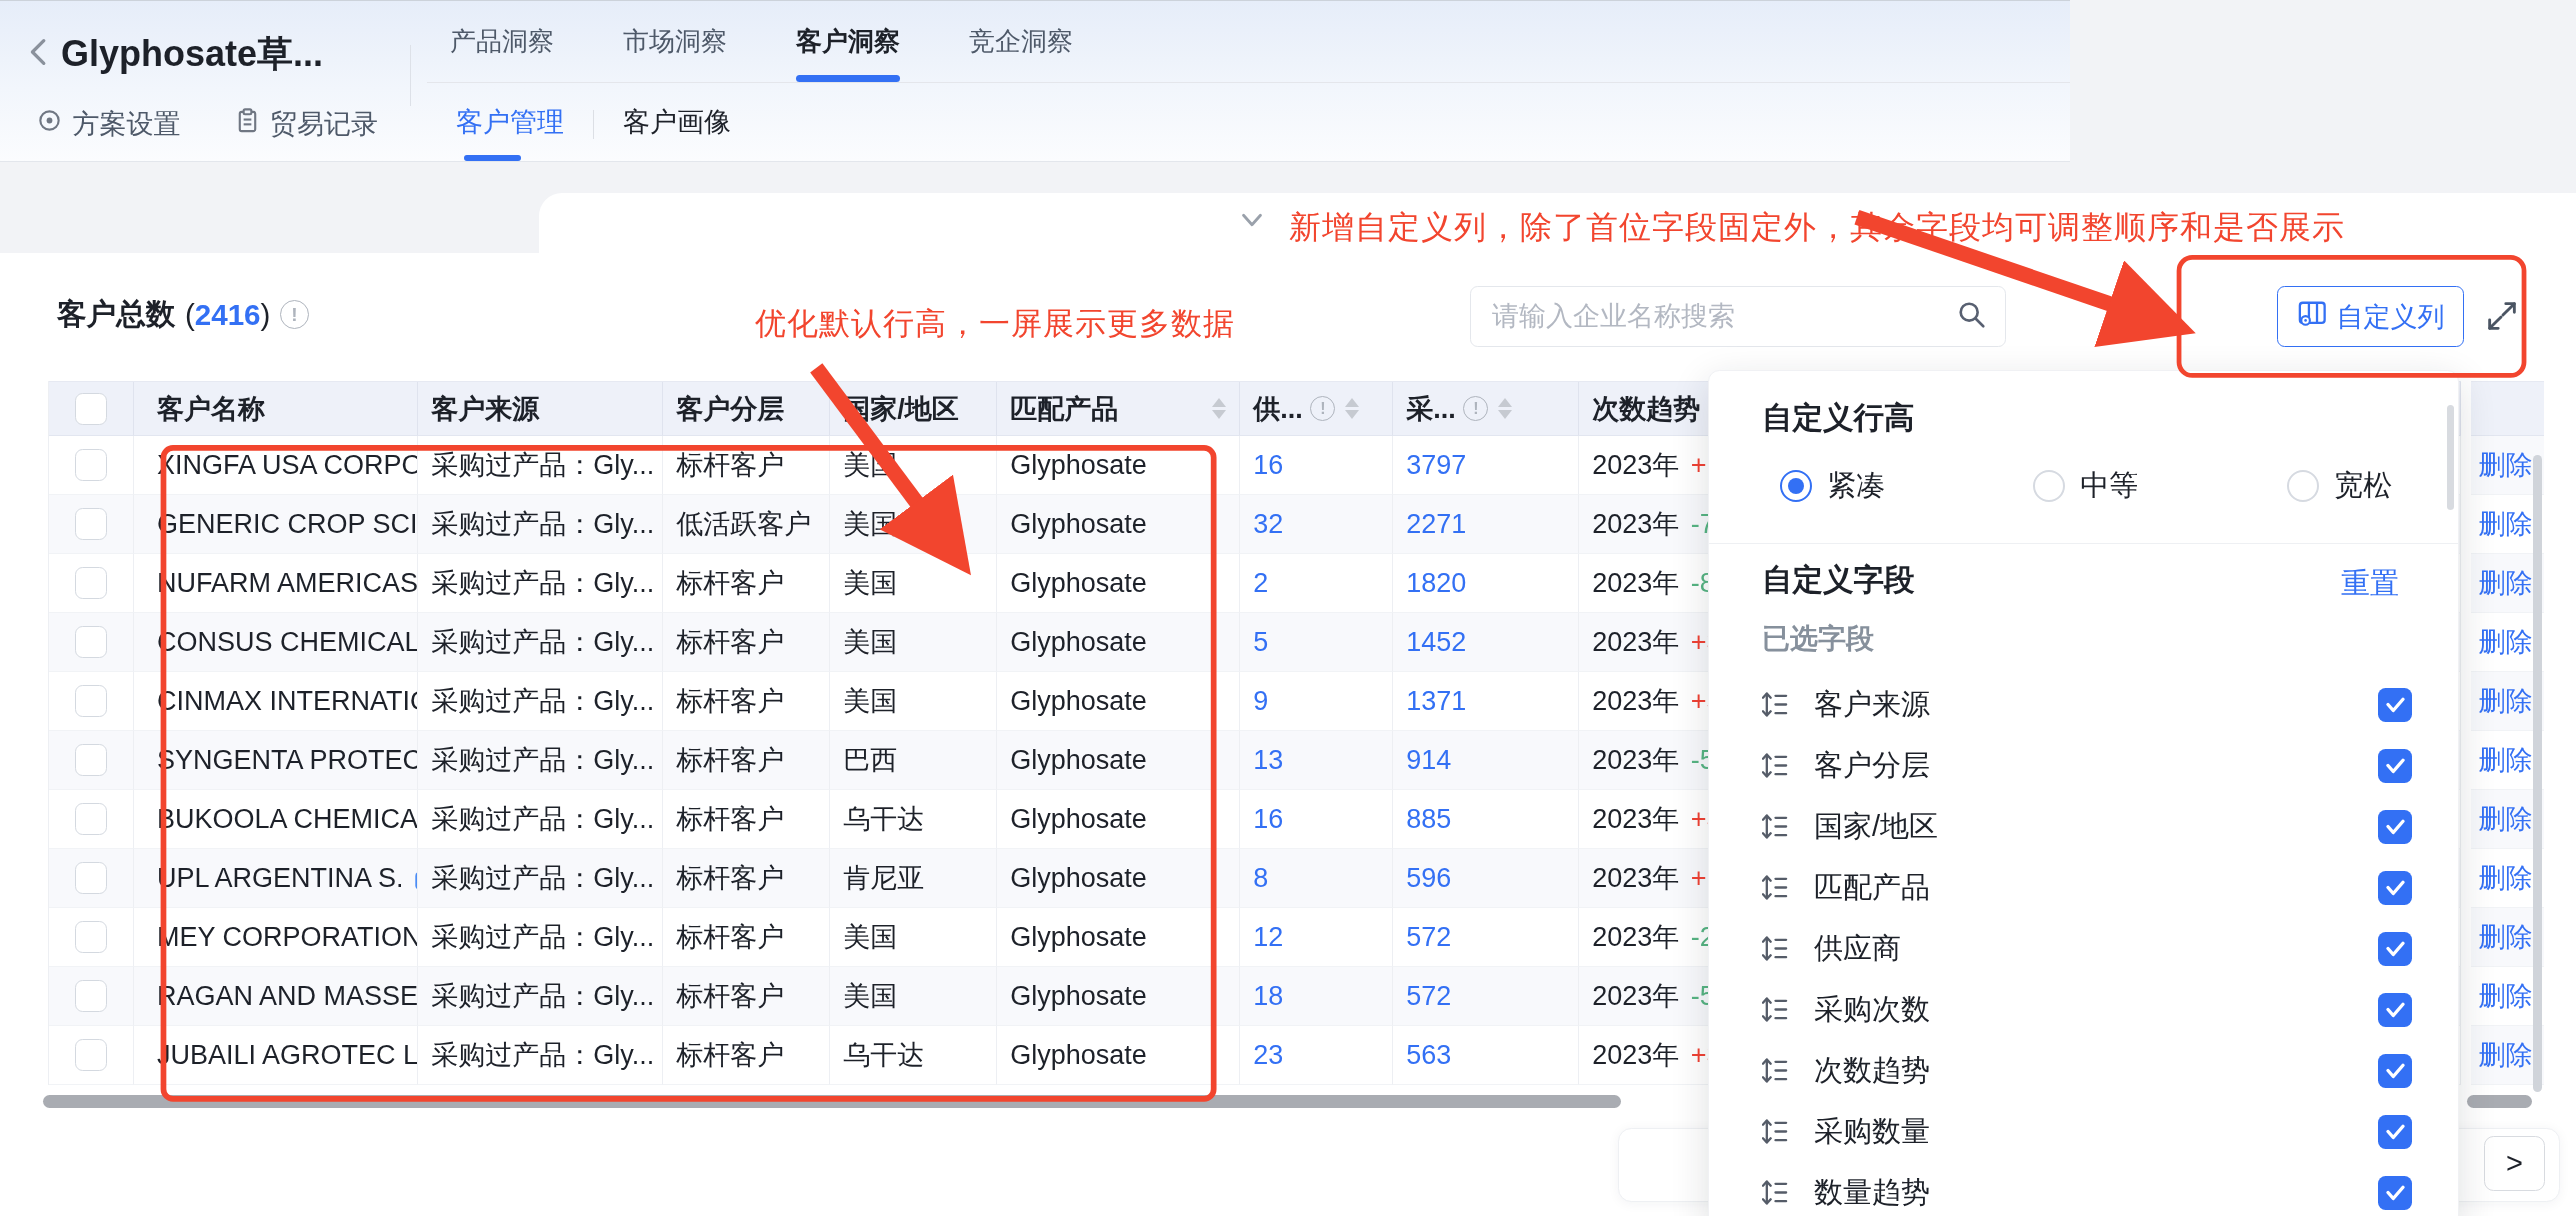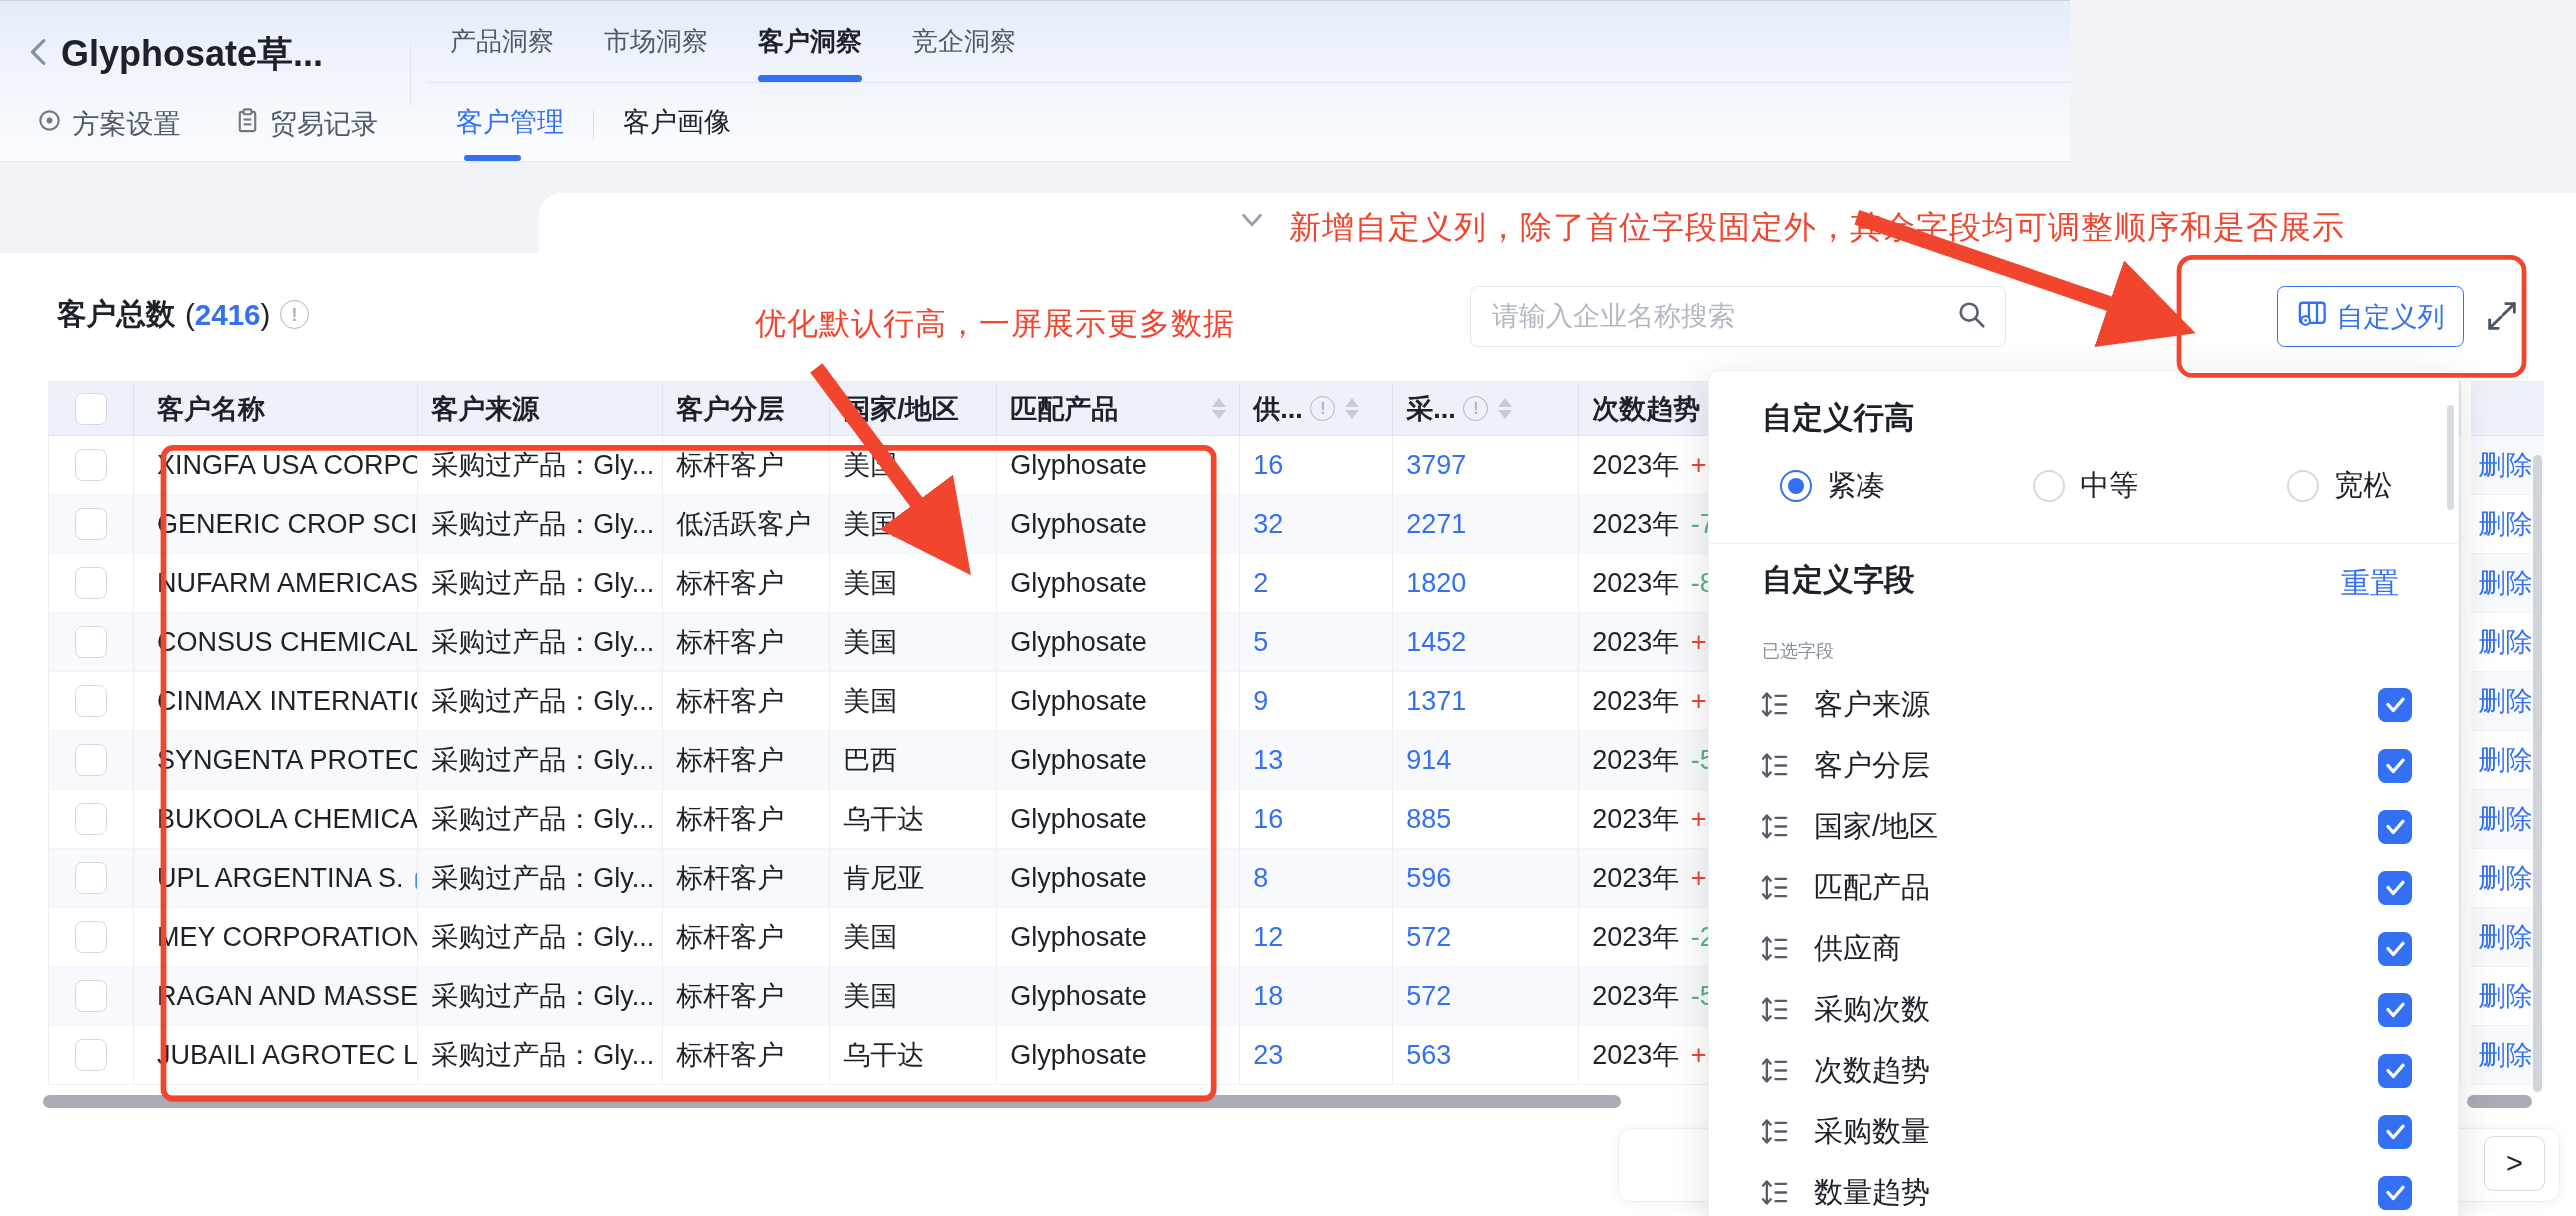--- a/index.html
+++ b/index.html
@@ -12,21 +12,21 @@
 
 
 .hdr{position:absolute;left:0;top:0;width:2070px;height:162px;
   background:linear-gradient(180deg,#e6edf9 0%,#f2f6fc 55%,#fbfcfe 100%);
   border-top:1.9px solid #ccd2da;border-bottom:1px solid #e3e6ec;z-index:5;}
 .back{position:absolute;left:23px;top:34px;width:34px;height:34px;}
 .hdr-title{position:absolute;left:61px;top:29px;font-size:36px;font-weight:bold;color:var(--ink);}
 .hdr-menu{position:absolute;left:36px;top:105px;display:flex;gap:53px;text-align:center;}
 .hdr-menu .mi{display:flex;align-items:center;gap:9.5px;font-size:27px;color:var(--ink2);}
 .vdiv{position:absolute;left:410px;top:44px;width:1px;height:61px;background:#dde1e8;}
-.tabs{position:absolute;left:450px;top:23px;display:flex;gap:50px;height:58px;}
+.tabs{position:absolute;left:450px;top:23px;display:flex;gap:69px;height:58px;}
 .tab{font-size:26px;color:var(--ink2);padding-bottom:26px;position:relative;cursor:pointer;}
 .tab.active{color:var(--ink);font-weight:bold;}
 .tab.active::after{content:"";position:absolute;left:0;right:0;bottom:0;height:6.7px;border-radius:3.8px;background:var(--accent);}
 .tabs-hairline{position:absolute;left:427px;right:0;top:81px;height:1px;background:#e4e6eb;}
 .subtabs{position:absolute;left:456px;top:103px;display:flex;align-items:center;}
 .subtab{font-size:27px;color:var(--ink);padding-bottom:21px;position:relative;cursor:pointer;}
 .subtab.active{color:var(--accent);}
 .subtab.active::after{content:"";position:absolute;left:7.6px;bottom:0;width:57px;height:5.7px;border-radius:2.9px;background:var(--accent);}
 .subdiv{width:1px;height:29px;background:#dcdfe5;margin:0 29px 17px 29px;}
 
@@ -102,21 +102,21 @@
 
 
 .panel{position:absolute;left:1708px;top:208px;width:751px;height:860px;background:#fff;border:1px solid #f0f1f4;
   border-radius:11.4px;box-shadow:0 11.4px 38px rgba(31,35,41,.14);z-index:40;overflow:hidden;}
 .panel .pscroll{position:absolute;right:3.8px;top:34px;width:7.6px;height:105px;background:#d8dbe0;border-radius:3.8px;}
 .p-title{position:absolute;left:53px;font-size:30.5px;font-weight:bold;color:var(--ink);}
 .p-title.t1{top:27px;}
 .p-title.t2{top:189px;}
 .p-reset{position:absolute;right:59px;top:193px;font-size:29px;color:var(--accent);cursor:pointer;}
 .p-divider{position:absolute;left:0;right:0;top:172px;height:1px;background:#eef0f3;}
-.p-group{position:absolute;left:53px;top:268px;font-size:18px;color:var(--mut);}
+.p-group{position:absolute;left:53px;top:249px;font-size:28px;color:var(--mut);font-weight:bold;}
 .radios{position:absolute;left:0;top:95px;width:100%;height:48px;}
 .radio-item{position:absolute;display:flex;align-items:center;gap:15.3px;font-size:29px;color:var(--ink);cursor:pointer;}
 .radio{width:32px;height:32px;border-radius:50%;border:2.4px solid #d6dae1;background:#fff;position:relative;flex:0 0 auto;}
 .radio.sel{border-color:var(--accent);}
 .radio.sel::after{content:"";position:absolute;left:50%;top:50%;width:16px;height:16px;margin:-8px 0 0 -8px;border-radius:50%;background:var(--accent);}
 .fields{position:absolute;left:0;top:303px;width:100%;}
 .field-row{position:relative;height:61px;display:flex;align-items:center;}
 .drag{position:absolute;left:53px;top:16px;}
 .field-label{position:absolute;left:105px;font-size:29px;color:var(--ink);}
 .fcb{position:absolute;right:46px;width:34px;height:34px;border-radius:7.6px;background:var(--accent);display:flex;align-items:center;justify-content:center;cursor:pointer;}

